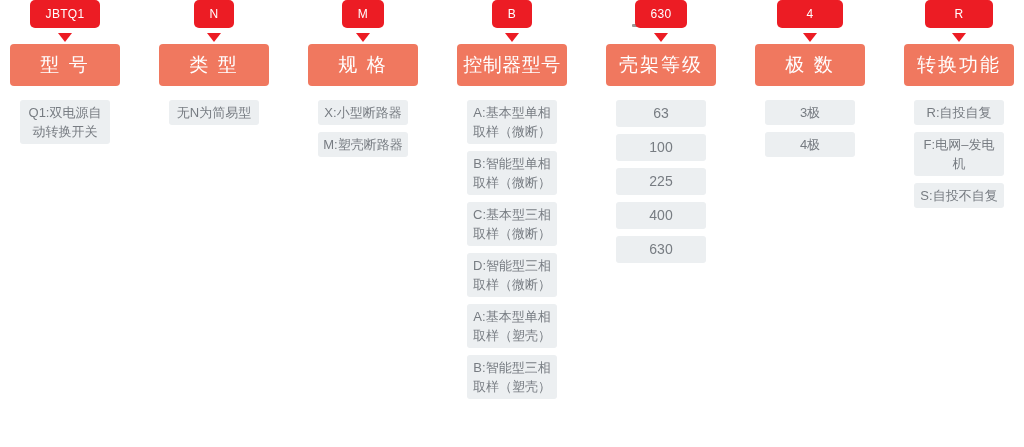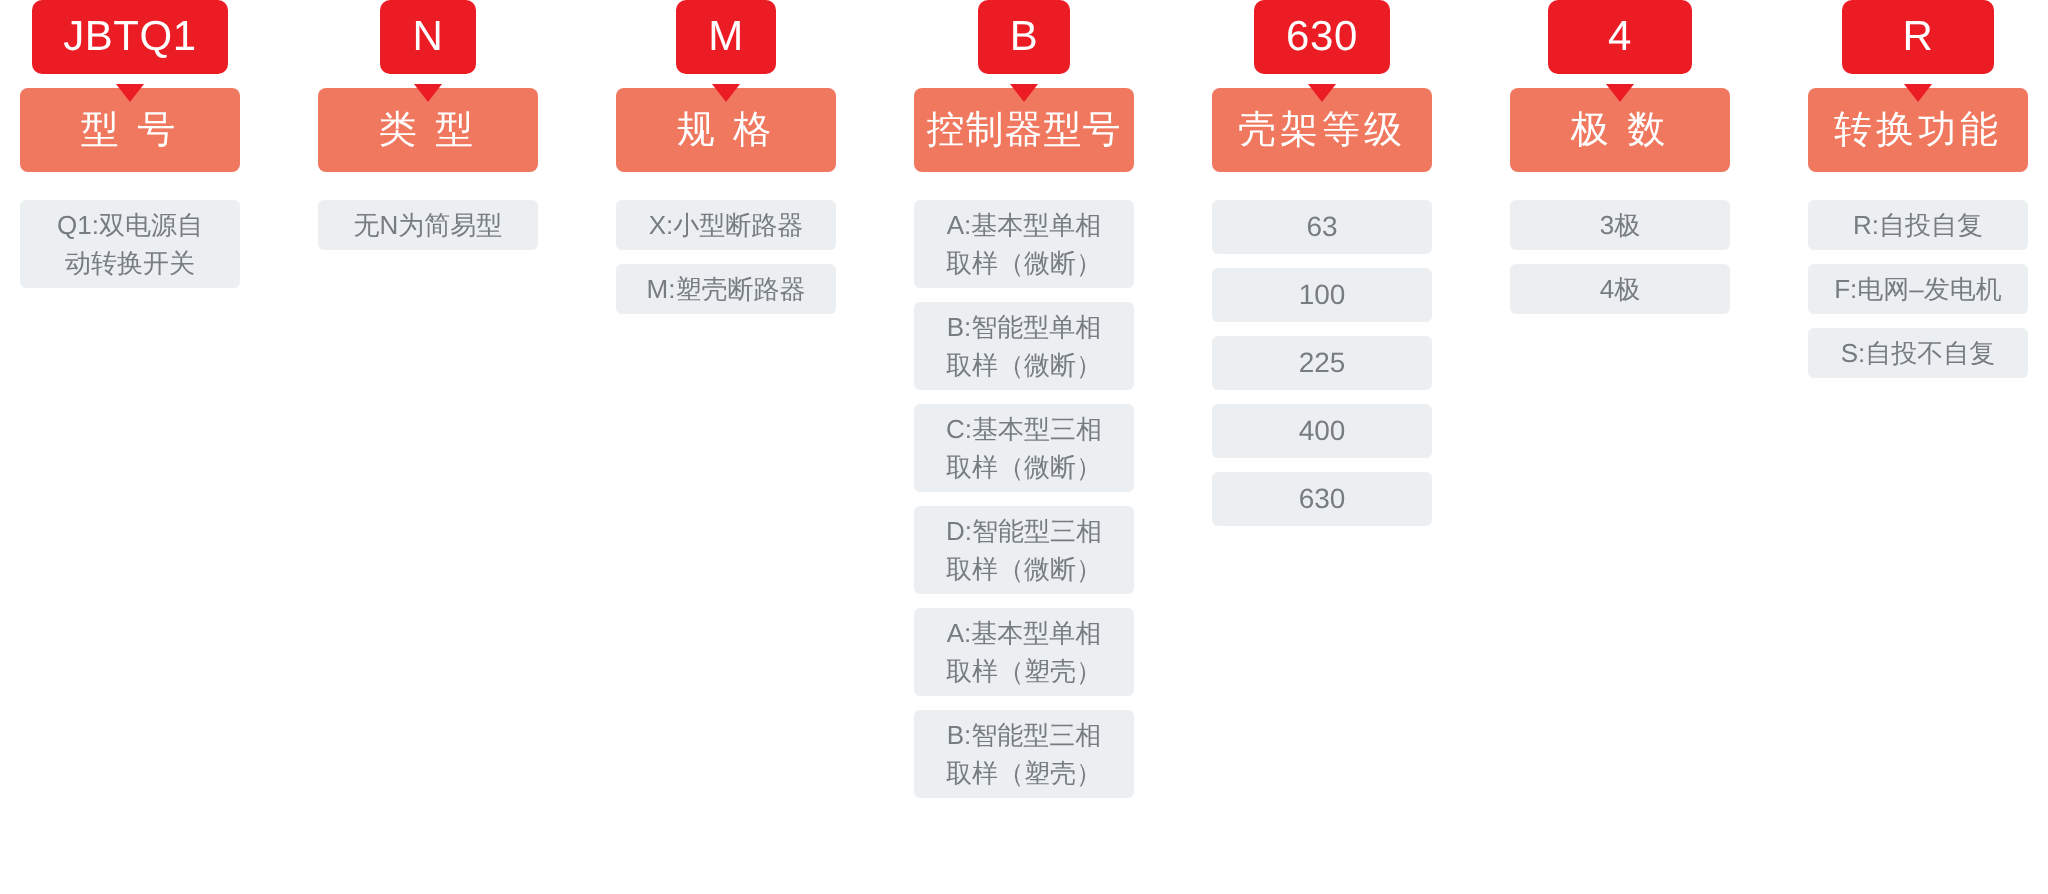--- a/index.html
+++ b/index.html
@@ -43,21 +43,21 @@
     display: flex;
     flex-direction: column;
     align-items: center;
     justify-content: flex-start;
     position: relative;
   }
   .badge {
     background: #EC1C24;
     color: #ffffff;
     border-radius: 5px;
-    font-size: 21px;
+    font-size: 12px;
     line-height: 1;
     padding: 8px 16px;
     min-width: 26px;
     text-align: center;
     letter-spacing: 0.3px;
     white-space: nowrap;
     box-sizing: border-box;
   }
   .badge.wide {
     padding-left: 30px;
@@ -88,21 +88,21 @@
     box-sizing: border-box;
     white-space: nowrap;
   }
   .header-bar.tight {
     letter-spacing: 0.5px;
   }
 
   
   .options {
     margin-top: 14px;
-    width: 110px;
+    width: 90px;
     display: flex;
     flex-direction: column;
     align-items: stretch;
   }
   .option {
     background: #ECEFF1;
     color: #777C82;
     font-size: 13px;
     line-height: 19px;
     border-radius: 3px;

